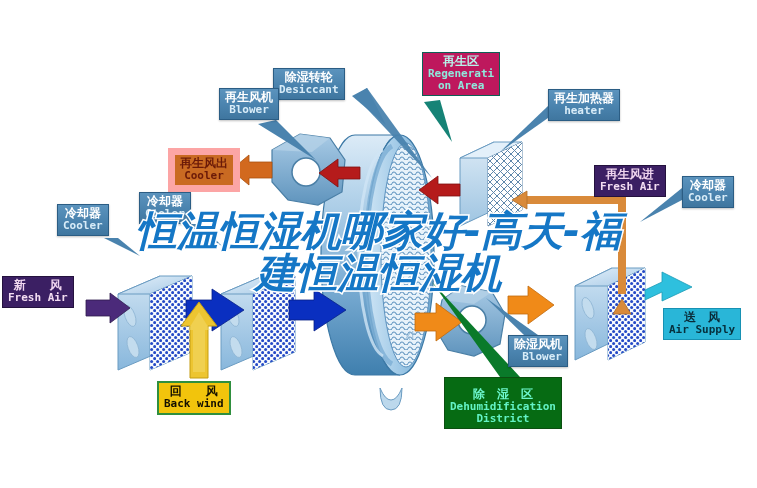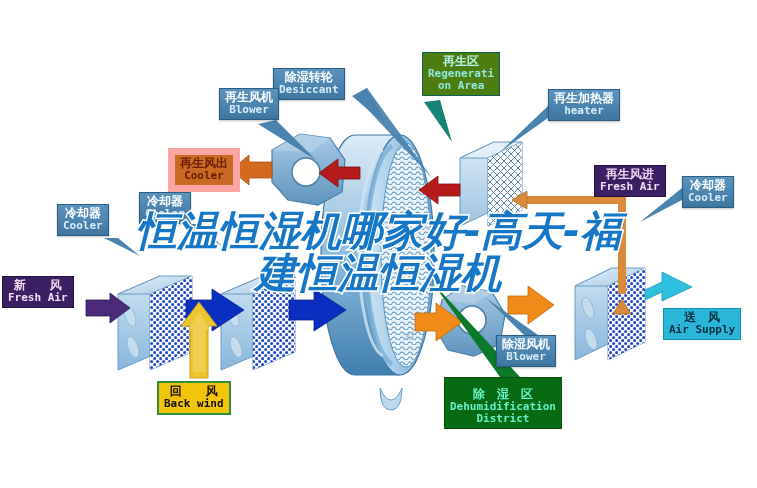--- a/index.html
+++ b/index.html
@@ -50,21 +50,21 @@
     background:#29b6d8;
     border:1px solid #1791b3;
     color:#06323f;
     margin-top:44px;
   }
   .lbl.cyan .cn{color:#0a2b38;}
   .lbl.cyan .en{color:#06303d;}
 
   
   .lbl.teal{
-    background:#4d7c0f;
+    background:#be185d;
     border:1px solid #0d6055;
     color:#9ef2e6;
   }
   .lbl.teal .cn{color:#b7f6ec;}
   .lbl.teal .en{color:#8fe9dc;}
 
   
   .lbl.purple{
     background:#3b1f63;
     border:1px solid #24123e;
@@ -335,21 +335,21 @@
   <div class="lbl purple" style="left:2px;top:276px;">
     <span class="cn">新　　风</span>
     <span class="en">Fresh Air</span>
   </div>
 
   <div class="lbl cyan" style="left:663px;top:264px;">
     <span class="cn">送　风</span>
     <span class="en">Air Supply</span>
   </div>
 
-  <div class="lbl blue" style="left:496px;top:335px;">
+  <div class="lbl blue" style="left:508px;top:335px;text-align:right;">
     <span class="cn">除湿风机</span>
     <span class="en">Blower</span>
   </div>
 
   <div class="lbl yellow" style="left:157px;top:381px;">
     <span class="cn">回　　风</span>
     <span class="en">Back wind</span>
   </div>
 
   <div class="lbl green" style="left:444px;top:377px;">

